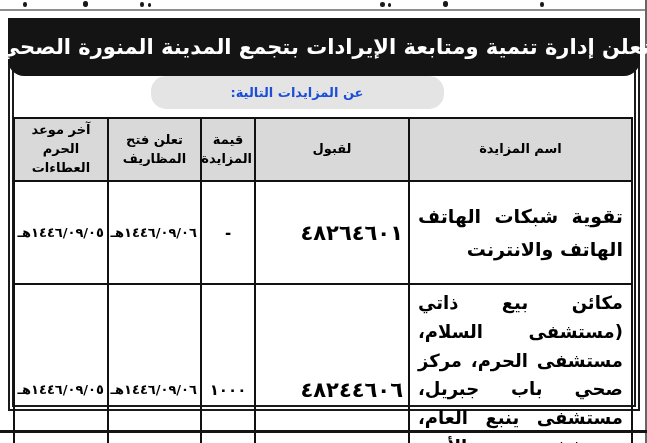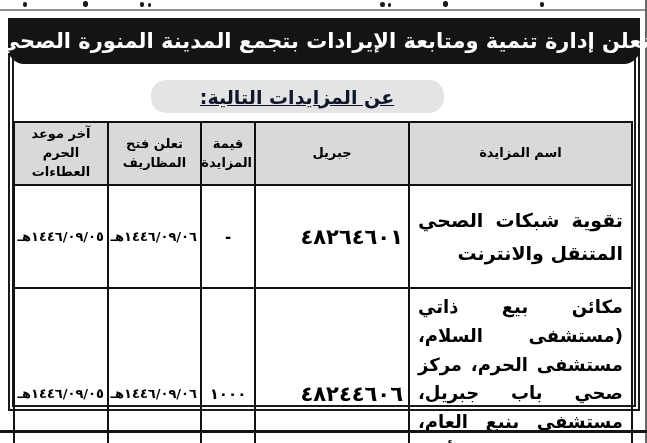--- a/index.html
+++ b/index.html
@@ -12,33 +12,33 @@
   .frag { position:absolute; background:#1a1a1a; border-radius:45%; }
   .rule-gray  { position:absolute; left:0; top:9px;  width:647px; height:2px; background:#8f8f8f; }
   .rule-black { position:absolute; left:0; top:430px; width:647px; height:3px; background:#141414; }
   .col-rule   { position:absolute; right:0; top:0; width:2px; height:443px; background:#666; }
 
   .frame {
     position:absolute; left:8px; top:18px; width:632px; height:393px;
     border:6px double #1a1a1a; box-sizing:border-box; background:#fff;
   }
   .banner {
-    margin:-6px -6px 16px -6px; height:46px; background:#141414;
+    margin:-6px -6px 0 -6px; height:58px; background:#141414;
     border-radius:0 0 16px 16px;
     display:flex; align-items:center; justify-content:center;
   }
   .banner span {
     color:#ffffff; font-weight:bold; font-size:21px; white-space:nowrap; line-height:1;
   }
   .bubble {
     width:293px; height:33px; margin:0 auto; transform:translateX(-27px);
     background:#e4e4e4; border-radius:15px;
     display:flex; align-items:center; justify-content:center;
   }
-  .bubble span { font-weight:bold; font-size:19px; color:#0f172a;text-decoration:underline; }
+  .bubble span { font-weight:bold; font-size:13px; color:#1d4ed8; }
 
   table.bids {
     border-collapse:collapse; table-layout:fixed;
     width:618px; margin:8px 1px 0 1px;
   }
   .bids th, .bids td {
     border:2px solid #111; font-weight:bold; color:#000;
     vertical-align:middle; overflow:hidden;
   }
   .bids thead th {
@@ -86,29 +86,29 @@
       <colgroup>
         <col style="width:223px">
           <col style="width:154px">
           <col style="width:54px">
           <col style="width:93px">
           <col style="width:94px">
       </colgroup>
       <thead>
         <tr>
           <th>اسم المزايدة</th>
-          <th>جبريل</th>
+          <th>لقبول</th>
           <th>قيمة المزايدة</th>
           <th>تعلن فتح المظاريف</th>
           <th>آخر موعد الحرم العطاءات</th>
         </tr>
       </thead>
       <tbody>
         <tr class="row1">
-          <td class="name">تقوية شبكات الصحي المتنقل والانترنت</td>
+          <td class="name">تقوية شبكات الهاتف الهاتف والانترنت</td>
           <td class="num">٤٨٢٦٤٦٠١</td>
           <td class="val">-</td>
           <td class="date">١٤٤٦/٠٩/٠٦هـ</td>
           <td class="date">١٤٤٦/٠٩/٠٥هـ</td>
         </tr>
         <tr class="row2">
           <td class="name">مكائن بيع ذاتي (مستشفى السلام، مستشفى الحرم، مركز صحي باب جبريل، مستشفى ينبع العام، مستشفى الأمير عبدالمحسن بالعلا)</td>
           <td class="num">٤٨٢٤٤٦٠٦</td>
           <td class="val">١٠٠٠</td>
           <td class="date">١٤٤٦/٠٩/٠٦هـ</td>

